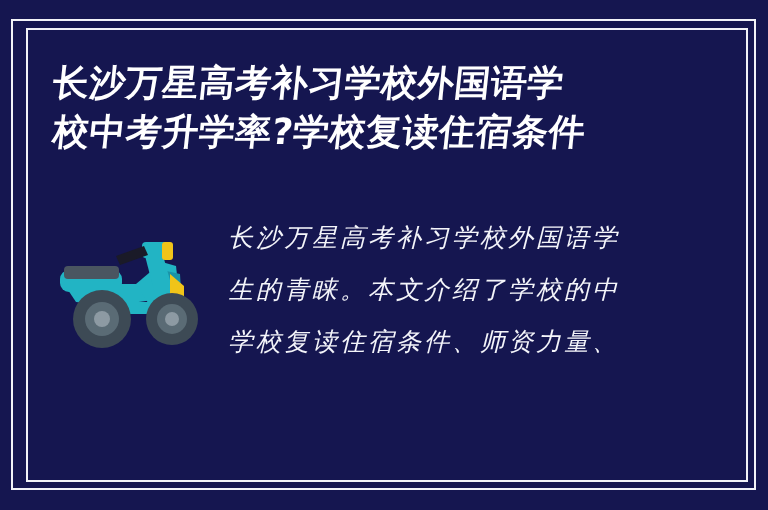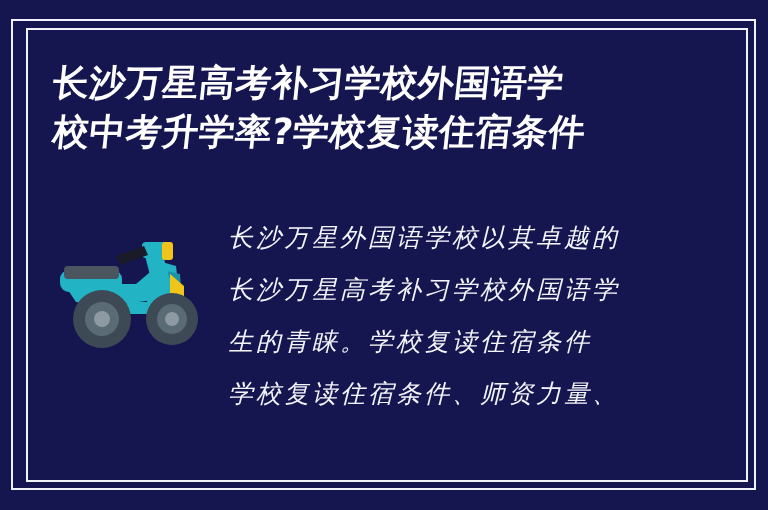--- a/index.html
+++ b/index.html
@@ -127,19 +127,18 @@
 
       <g>
         <circle cx="114" cy="97" r="26" fill="#3d4a55"></circle>
         <circle cx="114" cy="97" r="15" fill="#5a6b75"></circle>
         <circle cx="114" cy="97" r="7" fill="#8d9aa3"></circle>
       </g>
     </svg>
   </div>
 
   <div class="body-block">
-    <div class="body-line">长沙万星外国语学校以其卓越的</div>
     <div class="body-line">长沙万星高考补习学校外国语学</div>
-    <div class="body-line">生的青睐。学校复读住宿条件</div>
+    <div class="body-line">生的青睐。本文介绍了学校的中</div>
     <div class="body-line">学校复读住宿条件、师资力量、</div>
   </div>
 
 </div>
 
 </body></html>

